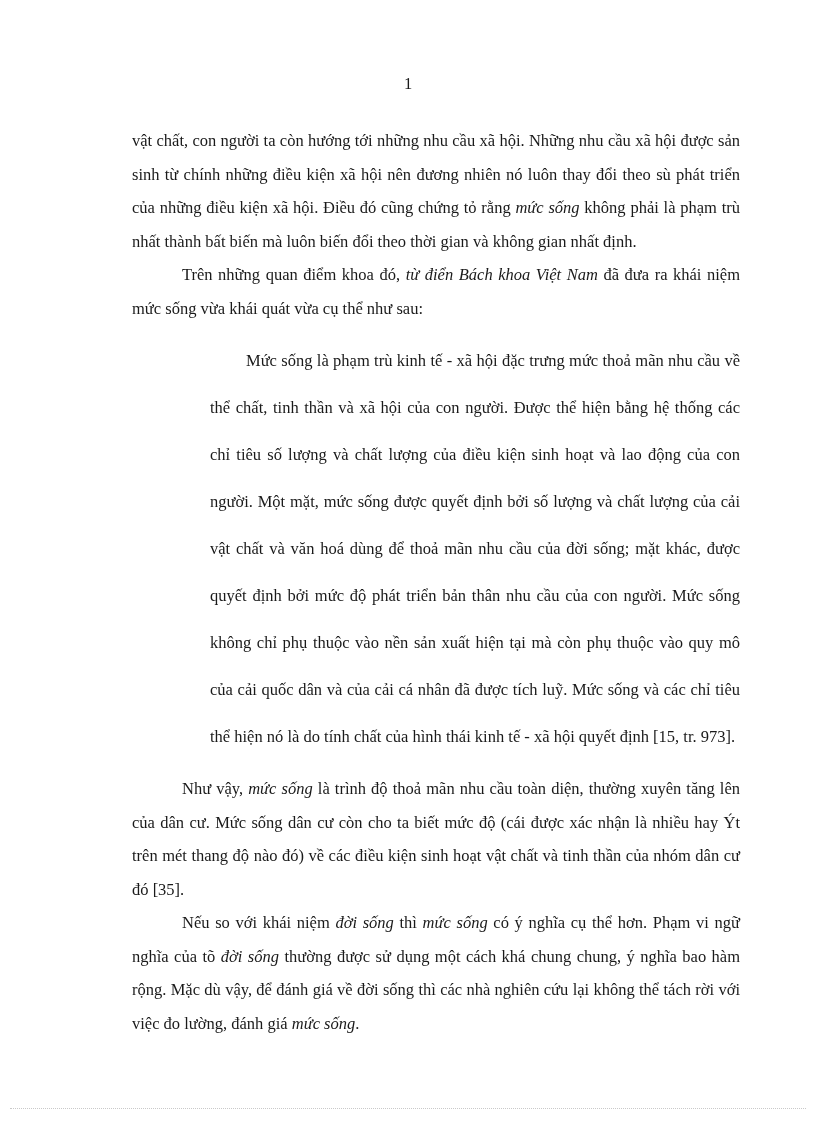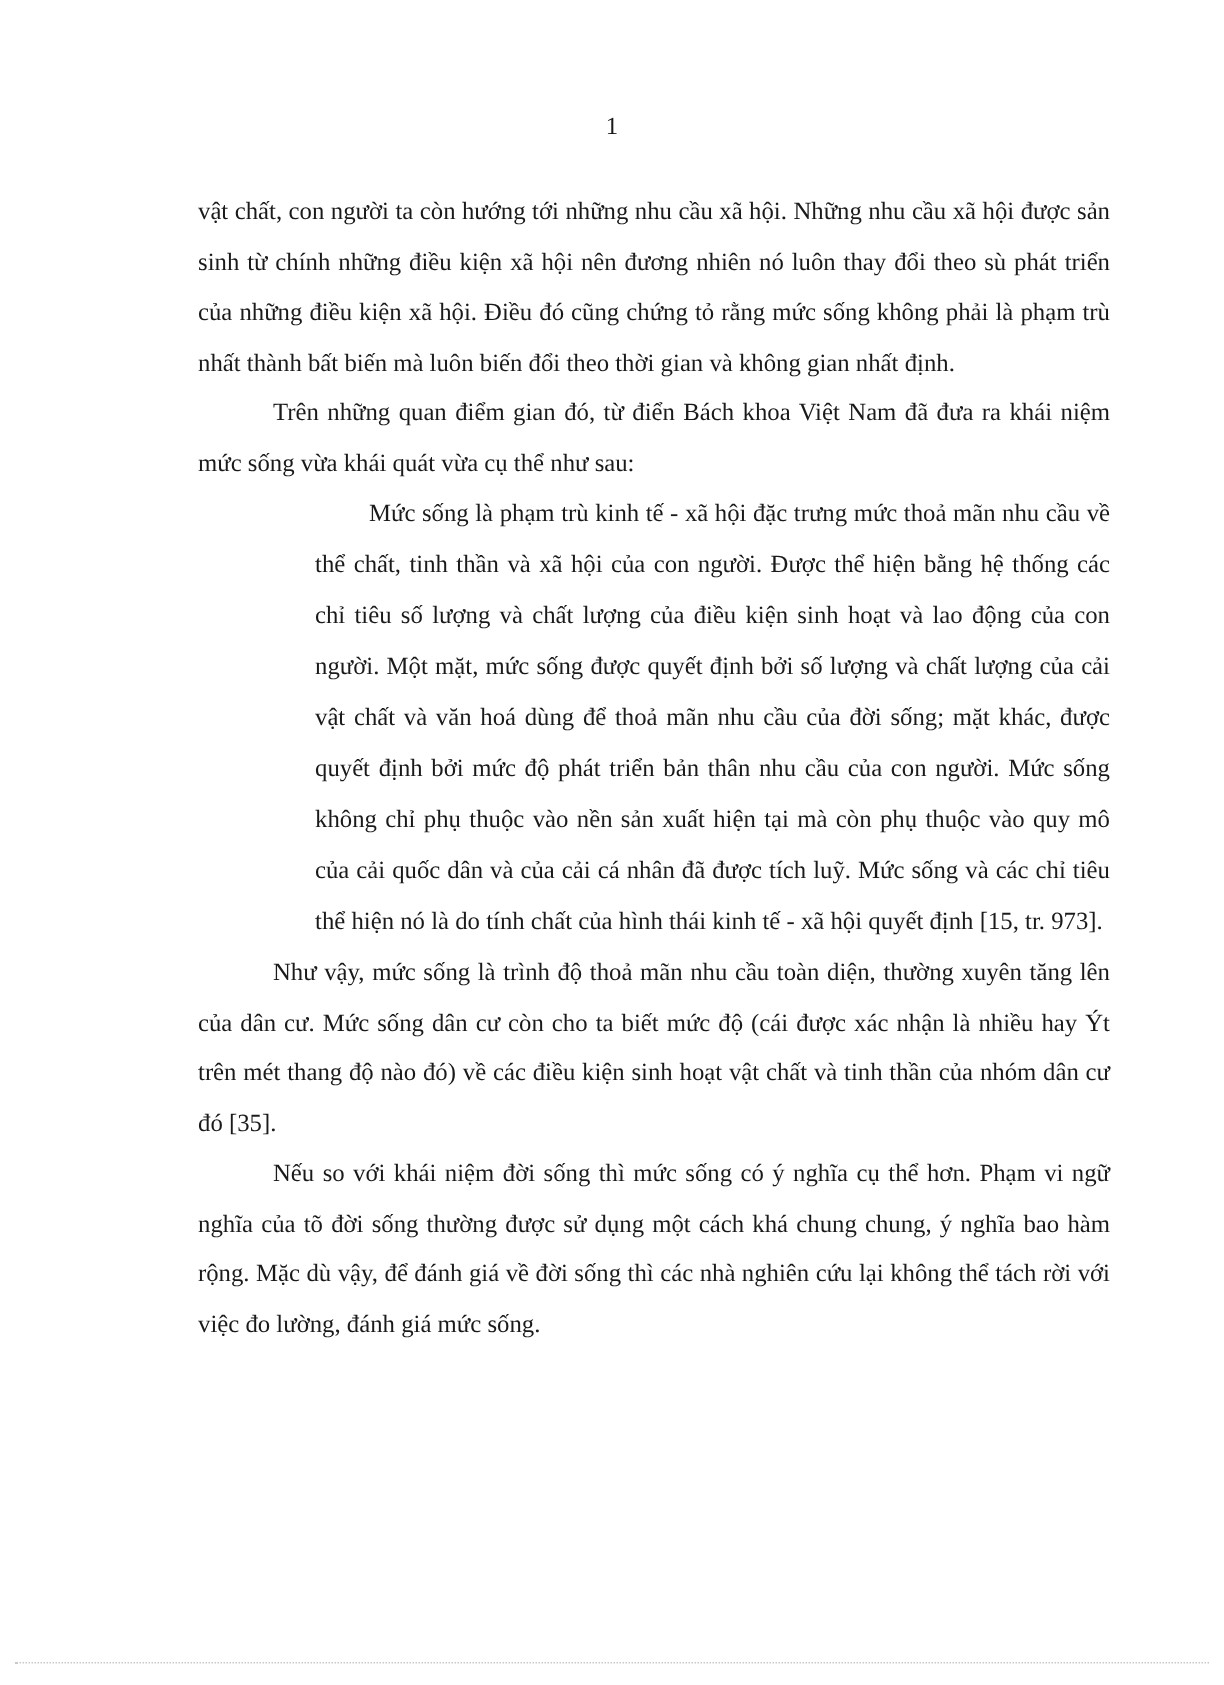--- a/index.html
+++ b/index.html
@@ -39,50 +39,51 @@
     font-size: 16.5px;
     line-height: 33.5px;
     text-align: justify;
     text-justify: inter-word;
     hyphens: none;
   }
   p.indent {
     text-indent: 50px;
   }
   .quote {
-    margin: 0;
+    margin: 12px;
     margin-left: 78px;
     width: 530px;
     font-size: 16.5px;
-    line-height: 34px;
+    line-height: 47px;
     text-align: justify;
   }
   .quote-first {
     text-indent: 36px;
   }
   em, .it {
+    font-style: italic;
   }
   .footer-dots {
     position: absolute;
     bottom: 14px;
     left: 10px;
     width: 796px;
     border-bottom: 1px dotted #c9c9c9;
     height: 0;
   }
 </style>
 </head>
 <body>
 
 <div class="page">
 
   <div class="page-number">1</div>
 
   <div class="content">
     <p class="body-para" id="para-p1"><span>vật chất, con người ta còn hướng tới những nhu cầu xã hội. Những nhu cầu xã hội được sản sinh từ chính những điều kiện xã hội nên đương nhiên nó luôn thay đổi theo sù phát triển của những điều kiện xã hội. Điều đó cũng chứng tỏ rằng </span><span class="it">mức sống</span><span> không phải là phạm trù nhất thành bất biến mà luôn biến đổi theo thời gian và không gian nhất định.</span></p>
-    <p class="body-para indent" id="para-p2"><span>Trên những quan điểm gian đó, </span><span class="it">từ điển Bách khoa Việt Nam</span><span> đã đưa ra khái niệm mức sống vừa khái quát vừa cụ thể như sau:</span></p>
+    <p class="body-para indent" id="para-p2"><span>Trên những quan điểm khoa đó, </span><span class="it">từ điển Bách khoa Việt Nam</span><span> đã đưa ra khái niệm mức sống vừa khái quát vừa cụ thể như sau:</span></p>
     <div class="quote quote-first" id="para-q1"><span>Mức sống là phạm trù kinh tế - xã hội đặc trưng mức thoả mãn nhu cầu về thể chất, tinh thần và xã hội của con người. Được thể hiện bằng hệ thống các chỉ tiêu số lượng và chất lượng của điều kiện sinh hoạt và lao động của con người. Một mặt, mức sống được quyết định bởi số lượng và chất lượng của cải vật chất và văn hoá dùng để thoả mãn nhu cầu của đời sống; mặt khác, được quyết định bởi mức độ phát triển bản thân nhu cầu của con người. Mức sống không chỉ phụ thuộc vào nền sản xuất hiện tại mà còn phụ thuộc vào quy mô của cải quốc dân và của cải cá nhân đã được tích luỹ. Mức sống và các chỉ tiêu thể hiện nó là do tính chất của hình thái kinh tế - xã hội quyết định [15, tr. 973].</span></div>
     <p class="body-para indent" id="para-p3"><span>Như vậy, </span><span class="it">mức sống</span><span> là trình độ thoả mãn nhu cầu toàn diện, thường xuyên tăng lên của dân cư. Mức sống dân cư còn cho ta biết mức độ (cái được xác nhận là nhiều hay Ýt trên mét thang độ nào đó) về các điều kiện sinh hoạt vật chất và tinh thần của nhóm dân cư đó [35].</span></p>
     <p class="body-para indent" id="para-p4"><span>Nếu so với khái niệm </span><span class="it">đời sống</span><span> thì </span><span class="it">mức sống</span><span> có ý nghĩa cụ thể hơn. Phạm vi ngữ nghĩa của tõ </span><span class="it">đời sống</span><span> thường được sử dụng một cách khá chung chung, ý nghĩa bao hàm rộng. Mặc dù vậy, để đánh giá về đời sống thì các nhà nghiên cứu lại không thể tách rời với việc đo lường, đánh giá </span><span class="it">mức sống</span><span>.</span></p>
   </div>
 
   <div class="footer-dots"></div>
 </div>
 
 </body></html>

